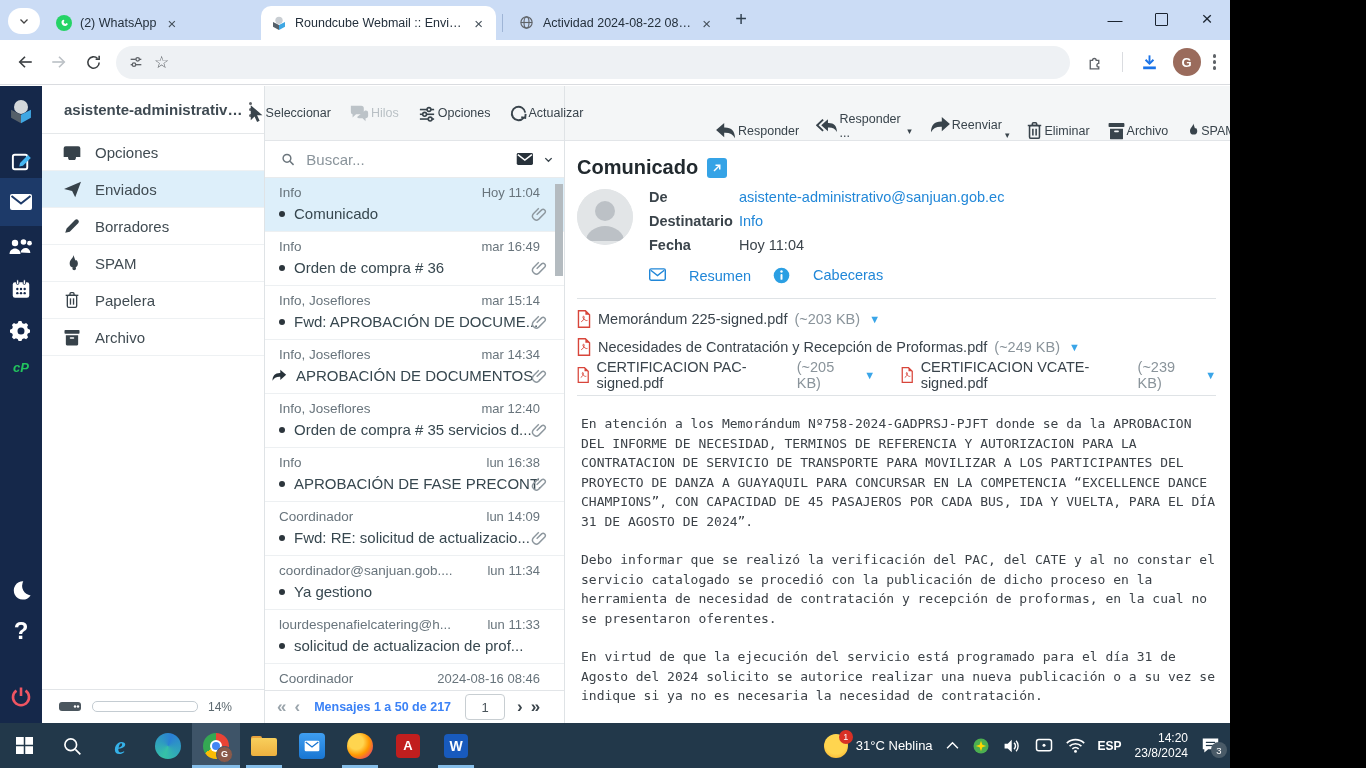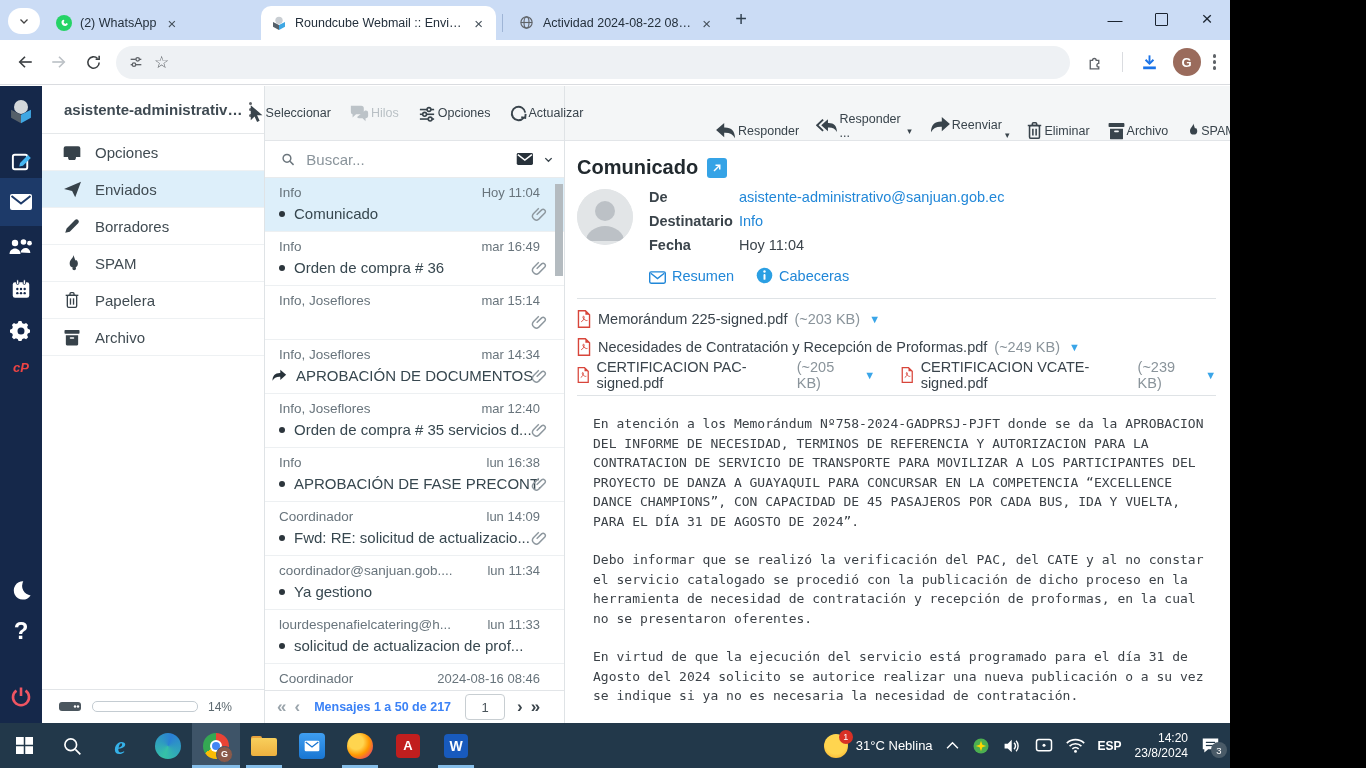--- a/index.html
+++ b/index.html
@@ -40,21 +40,21 @@
   .kebab{display:flex;flex-direction:column;gap:2.5px;align-items:center;padding:6px;}
   .kebab i{width:3.5px;height:3.5px;border-radius:50%;background:#5f6368;}
 
   
   .app{position:absolute;top:86px;left:0;right:0;bottom:45px;display:flex;}
 
   
   .rail{width:42px;background:#15284a;position:relative;flex:0 0 42px;}
   .rail-ic{position:absolute;left:0;width:42px;display:flex;align-items:center;justify-content:center;color:#fff;}
   .rail-ic.active-bg{background:#1d3a69;}
-  .cp-logo{color:#ef4444;font-weight:bold;font-style:italic;font-size:13px;}
+  .cp-logo{color:#22c55e;font-weight:bold;font-style:italic;font-size:13px;}
 
   
   .folders{width:223px;flex:0 0 223px;background:#fff;border-right:1px solid #dfe3e6;position:relative;box-sizing:border-box;}
   .acct{height:47px;display:flex;align-items:center;border-bottom:1px solid #e5e8ea;padding:0 6px 0 22px;}
   .acct .name{flex:1;font-weight:bold;font-size:15px;color:#3f4a52;white-space:nowrap;overflow:hidden;text-overflow:ellipsis;}
   .folder{height:36px;display:flex;align-items:center;gap:13px;padding-left:20px;border-bottom:1px solid #eef1f3;
     color:#404b52;font-size:15px;}
   .folder.selected{background:#ddeffa;}
   .folder .fic{color:#37424a;width:20px;display:flex;justify-content:center;}
   .quota{position:absolute;left:0;right:0;bottom:0;height:33px;border-top:1px solid #e2e5e8;display:flex;align-items:center;
@@ -102,30 +102,30 @@
   .subjrow{display:flex;align-items:center;gap:9px;margin:3px 0 10px 0;}
   .subj{font-size:20px;font-weight:bold;color:#21292e;}
   .extlink{width:20px;height:20px;border-radius:3px;background:#35a3e6;display:flex;align-items:center;justify-content:center;}
   .hdr{display:flex;gap:16px;}
   .avatarc{width:56px;height:56px;border-radius:50%;background:#e2e5e7;overflow:hidden;flex:0 0 56px;}
   .hrows{font-size:14.5px;color:#3b444b;}
   .hrow{display:flex;margin-bottom:8px;}
   .hlabel{width:90px;font-weight:bold;}
   .hlink{color:#2187d8;}
   .hlinks{display:flex;gap:22px;margin:14px 0 0 0;align-items:center;}
-  .hl{display:flex;align-items:flex-end;gap:6px;color:#2187d8;font-size:14.5px;}
+  .hl{display:flex;align-items:flex-start;gap:23px;color:#2187d8;font-size:14.5px;}
   .attbox{border-top:1px solid #dfe3e6;border-bottom:1px solid #dfe3e6;margin-top:14px;padding:6px 0;}
   .attrow{display:flex;align-items:center;gap:26px;height:28px;}
   .att{display:flex;align-items:center;gap:7px;}
   .attname{font-size:14.5px;color:#3a444c;}
   .attsize{font-size:14.5px;color:#8a949b;}
   .attcaret{color:#3aa5e8;font-size:11px;margin-left:2px;}
   .bodytext{font-family:"DejaVu Sans Mono","Liberation Mono",monospace;font-size:13px;color:#3c4248;
     line-height:19.5px;margin-top:18px;max-width:762px;}
-  .bodytext p{margin:0 0 19px 16px;}
+  .bodytext p{margin:0 0 19px 4px;}
 
   
   .taskbar{position:absolute;left:0;right:0;bottom:0;height:45px;background:#22384a;display:flex;align-items:stretch;}
   .tk{width:48px;display:flex;align-items:center;justify-content:center;position:relative;}
   .tk.open::after{content:"";position:absolute;left:6px;right:6px;bottom:0;height:3px;background:#85bde8;}
   .tk.activeapp{background:#3e5468;}
   .tk.activeapp::after{content:"";position:absolute;left:0;right:0;bottom:0;height:3px;background:#85bde8;}
   .appic{width:26px;height:26px;border-radius:4px;display:flex;align-items:center;justify-content:center;position:relative;}
   .ic-ie{color:#35b1e8;font-size:26px;font-weight:bold;font-style:italic;font-family:"Liberation Serif",serif;}
   .ic-edge{width:26px;height:26px;border-radius:50%;background:conic-gradient(from 200deg,#35c1a6,#2a7fd4,#35c1a6);}
@@ -484,20 +484,24 @@
               <svg width="17" height="17" viewBox="0 0 24 24" fill="none" stroke="#8d979e" stroke-width="2">
                 <path d="M8 12.5l7-7a3.2 3.2 0 014.5 4.5l-8.5 8.5a5.4 5.4 0 01-7.6-7.6L11 3.3"></path>
               </svg>
             </span>
         </div>
         <div class="mrow">
           <div class="mline1">
               <span>Info, Joseflores</span>
               <span class="mdate">mar 15:14</span>
             </div>
+          <div class="mline2">
+              <span class="bullet"></span>
+              <span class="msubj">Fwd: APROBACIÓN DE DOCUME...</span>
+            </div>
           <span class="mclip">
               <svg width="17" height="17" viewBox="0 0 24 24" fill="none" stroke="#8d979e" stroke-width="2">
                 <path d="M8 12.5l7-7a3.2 3.2 0 014.5 4.5l-8.5 8.5a5.4 5.4 0 01-7.6-7.6L11 3.3"></path>
               </svg>
             </span>
         </div>
         <div class="mrow">
           <div class="mline1">
               <span>Info, Joseflores</span>
               <span class="mdate">mar 14:34</span>

